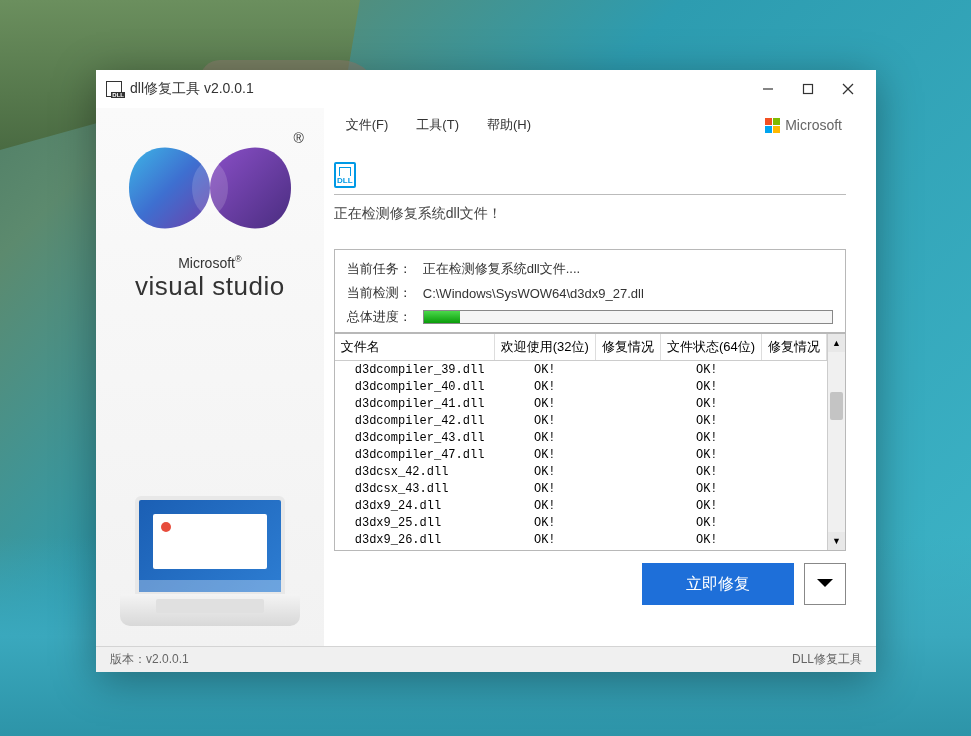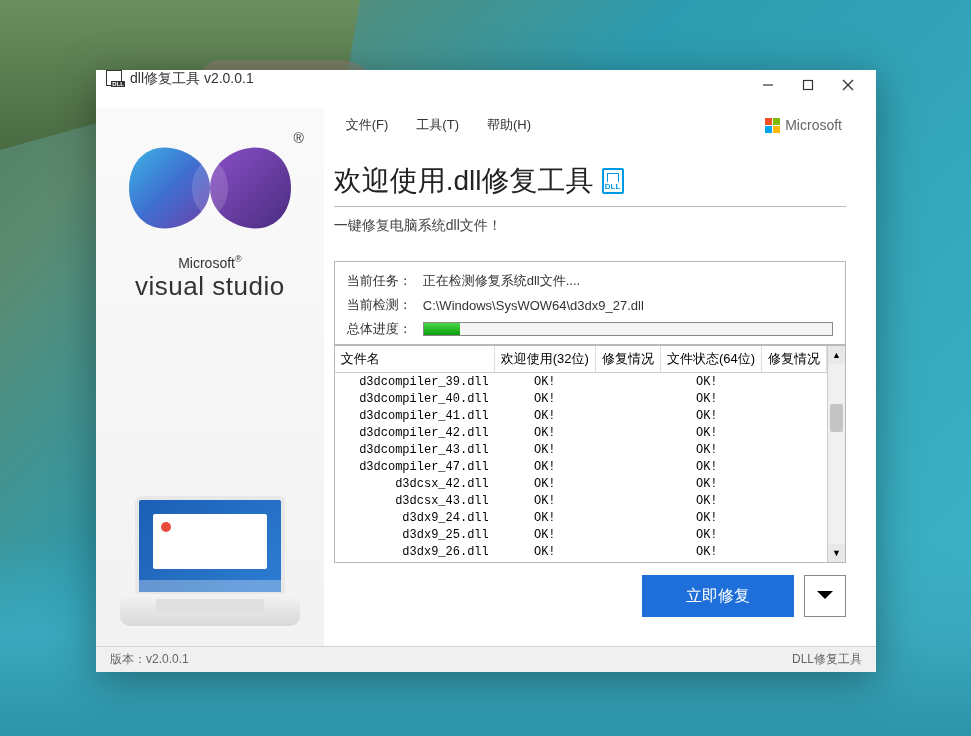--- a/index.html
+++ b/index.html
@@ -16,21 +16,21 @@
   background: #8a7e6e; border-radius: 20px 40px 10px 30px; opacity:.6; }
 .bg-wave { position: absolute; bottom: 0; left: 0; right: 0; height: 200px;
   background: linear-gradient(180deg, rgba(62,181,200,0) 0%, #3aa8bd 50%, #2d94a8 100%); }
 
 .window {
   position: absolute; top: 70px; left: 96px; width: 780px; height: 602px;
   background: #fff; box-shadow: 0 8px 40px rgba(0,0,0,.35);
   display: flex; flex-direction: column;
 }
 .titlebar {
-  height: 38px; display: flex; align-items: flex-start; padding: 0 8px 0 10px;
+  height: 38px; display: flex; align-items: center; padding: 0 8px 0 10px;
   font-size: 14px; color: #333;
 }
 .titlebar .app-icon { width:16px; height:16px; margin-right:8px; position:relative; }
 .titlebar .app-icon::before { content:""; position:absolute; inset:0; border:1px solid #333; background:#fff; }
 .titlebar .app-icon::after { content:"DLL"; position:absolute; bottom:-1px; right:-3px; font-size:6px; font-weight:bold; background:#333; color:#fff; padding:0 1px; }
 .titlebar .title { flex:1; }
 .win-controls { display:flex; gap:0; }
 .win-btn { width:40px; height:30px; display:flex; align-items:center; justify-content:center; cursor:pointer; }
 .win-btn svg { width:12px; height:12px; }
 
@@ -75,21 +75,21 @@
 
 .table-wrap { border:1px solid #b8b8b8; margin:0 0 12px 10px; height:218px; display:flex; font-size:13px; }
 .table-scroll { flex:1; overflow:hidden; display:flex; flex-direction:column; }
 .thead { display:flex; background:#fff; border-bottom:1px solid #ccc; font-size:13px; }
 .thead .th { padding:4px 6px; border-right:1px solid #ddd; white-space:nowrap; }
 .th.c-name{flex:0 0 160px} .th.c-s32{flex:0 0 100px;text-align:center} .th.c-r32{flex:0 0 62px;text-align:center}
 .th.c-s64{flex:0 0 100px;text-align:left} .th.c-r64{flex:0 0 62px;text-align:center}
 .tbody { flex:1; overflow:hidden; font-family:"Courier New",monospace; font-size:12px; }
 .trow { display:flex; height:17px; align-items:center; }
 .trow .td { padding:0 6px; white-space:nowrap; overflow:hidden; }
-.td.c-name{flex:0 0 160px; padding-left:20px; position:relative;text-align:right;}
+.td.c-name{flex:0 0 160px; padding-left:20px; position:relative;}
 .td.c-s32{flex:0 0 100px;text-align:center} .td.c-r32{flex:0 0 62px}
 .td.c-s64{flex:0 0 100px;text-align:center} .td.c-r64{flex:0 0 62px}
 .trow.current .td.c-name::before { content:"➔"; color:#1a9c1a; position:absolute; left:3px; font-size:11px; }
 .scrollbar { width:18px; background:#f0f0f0; border-left:1px solid #ccc; display:flex; flex-direction:column; }
 .sb-btn { height:18px; display:flex; align-items:center; justify-content:center; background:#e8e8e8; font-size:9px; cursor:pointer; }
 .sb-track { flex:1; position:relative; }
 .sb-thumb { position:absolute; top:22%; left:2px; right:2px; height:28px; background:#c4c4c4; border-radius:2px; }
 
 .action-row { display:flex; justify-content:flex-end; gap:10px; margin:0 0 0 10px; }
 .primary-btn { width:152px; height:42px; background:#1e6fd9; color:#fff; font-size:16px; border:none; cursor:pointer; }
@@ -173,25 +173,24 @@
               <span></span>
               <span></span>
               <span></span>
             </span>
           <span>Microsoft</span>
         </div>
       </div>
 
       <div class="hero">
         <h1>
-          <span>欢迎使用.dll修复工具</span>
           <span class="dll-badge">DLL</span>
         </h1>
         <div class="divider"></div>
-        <div class="sub">一键修复电脑系统dll文件！</div>
+        <div class="sub">正在检测修复系统dll文件！</div>
       </div>
 
       <div class="status-box">
         <div class="status-row">
           <span class="label">当前任务：</span>
           <span>正在检测修复系统dll文件....</span>
         </div>
         <div class="status-row">
           <span class="label">当前检测：</span>
           <span>C:\Windows\SysWOW64\d3dx9_27.dll</span>

